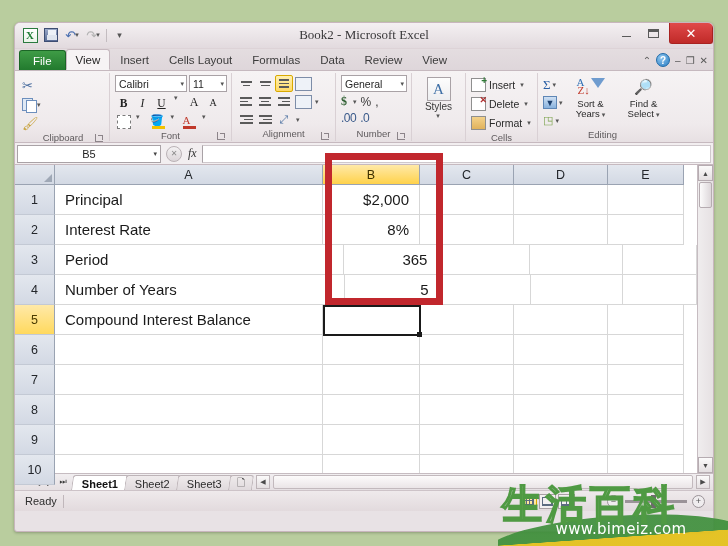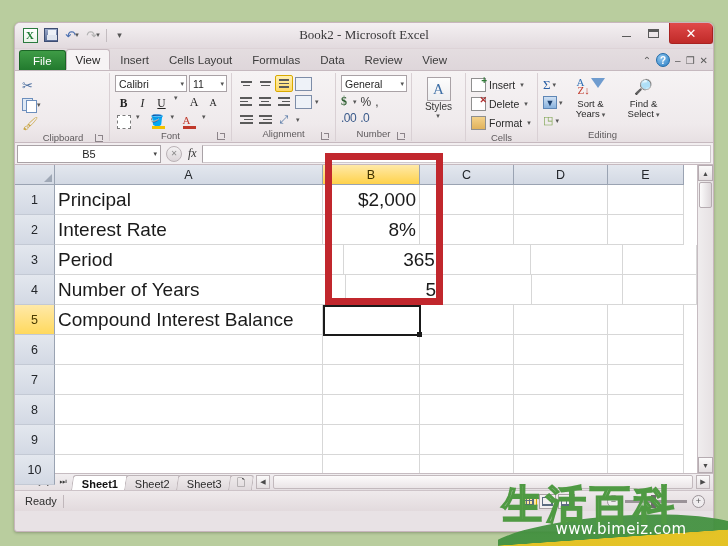--- a/index.html
+++ b/index.html
@@ -254,21 +254,21 @@
     background: linear-gradient(to bottom,#e3e7ee,#d3d9e4);
     border-right: 1px solid #9aa3b2; border-bottom: 1px solid #9aa3b2;
     display: flex; align-items: center; justify-content: center;
     font-size: 12.5px; color: #23262b;
   }
   .colhdr.sel { background: linear-gradient(to bottom,#ffe9a8,#ffd24b); color: #3d3000; }
   .grid-row { display: flex; height: 30px; }
   .cell {
     border-right: 1px solid #d7d7d7; border-bottom: 1px solid #d7d7d7;
     display: flex; align-items: center;
-    font-size: 19px; color: #1a1a1a; padding: 0 3px;
+    font-size: 15px; color: #1a1a1a; padding: 0 10px;
     font-family: "Liberation Sans", sans-serif;
     white-space: nowrap; overflow: hidden;
   }
   .cell.num { justify-content: flex-end; }
   .cell.selbox { position: relative; }
   .selframe {
     position: absolute; border: 2px solid #1a1a1a; pointer-events: none;
   }
   .fillhandle {
     position: absolute; width: 5px; height: 5px; background: #1a1a1a;

